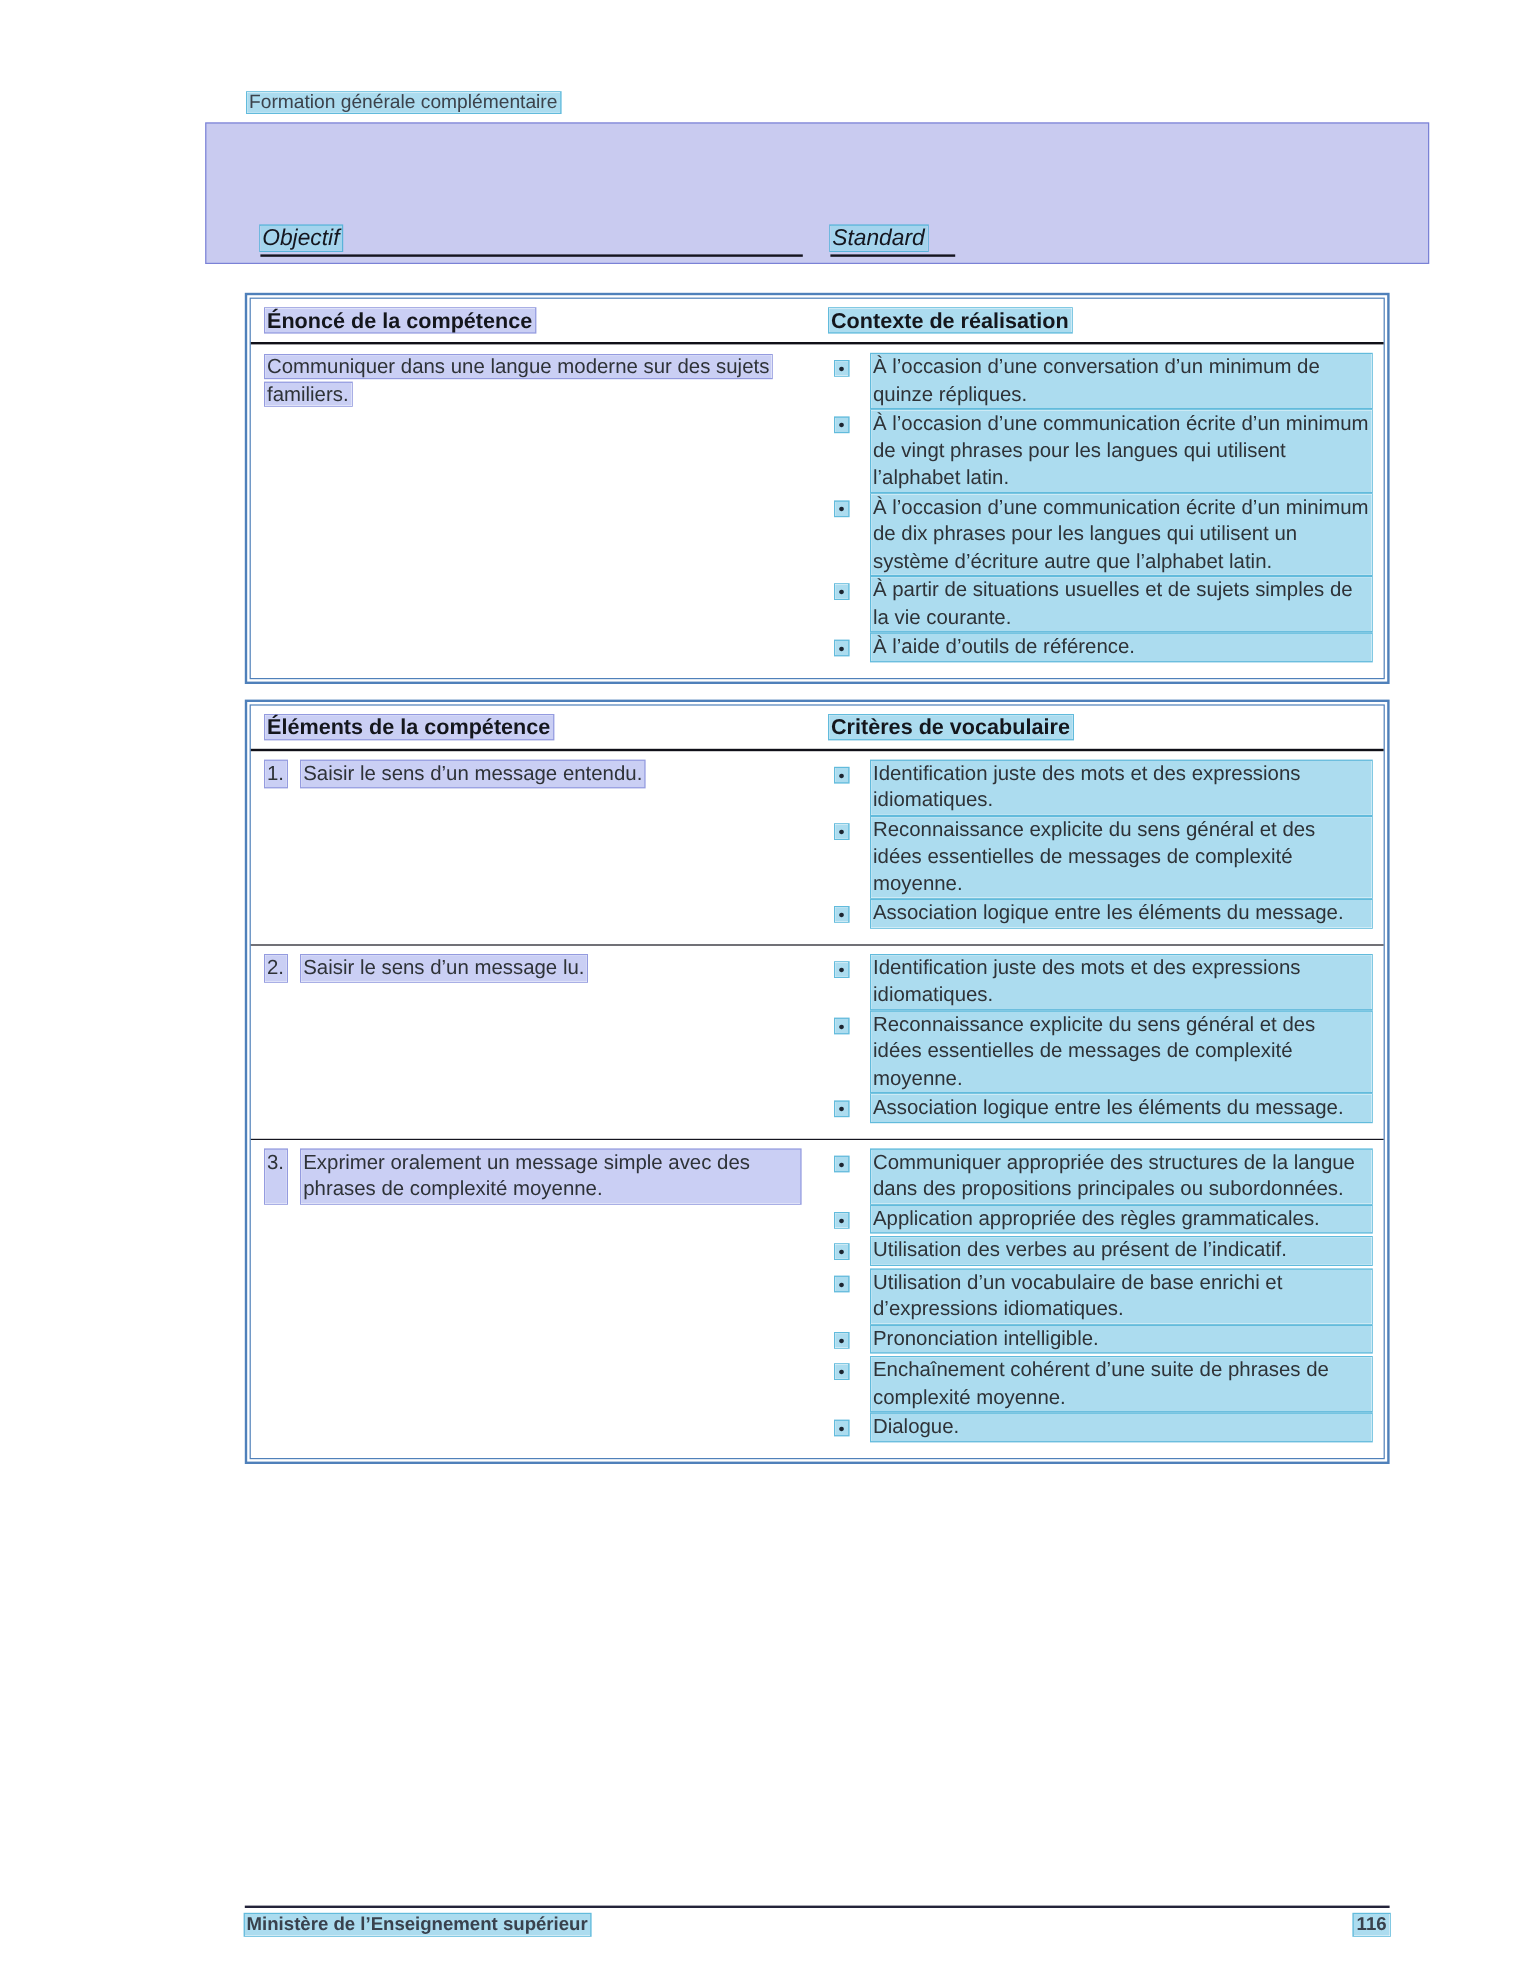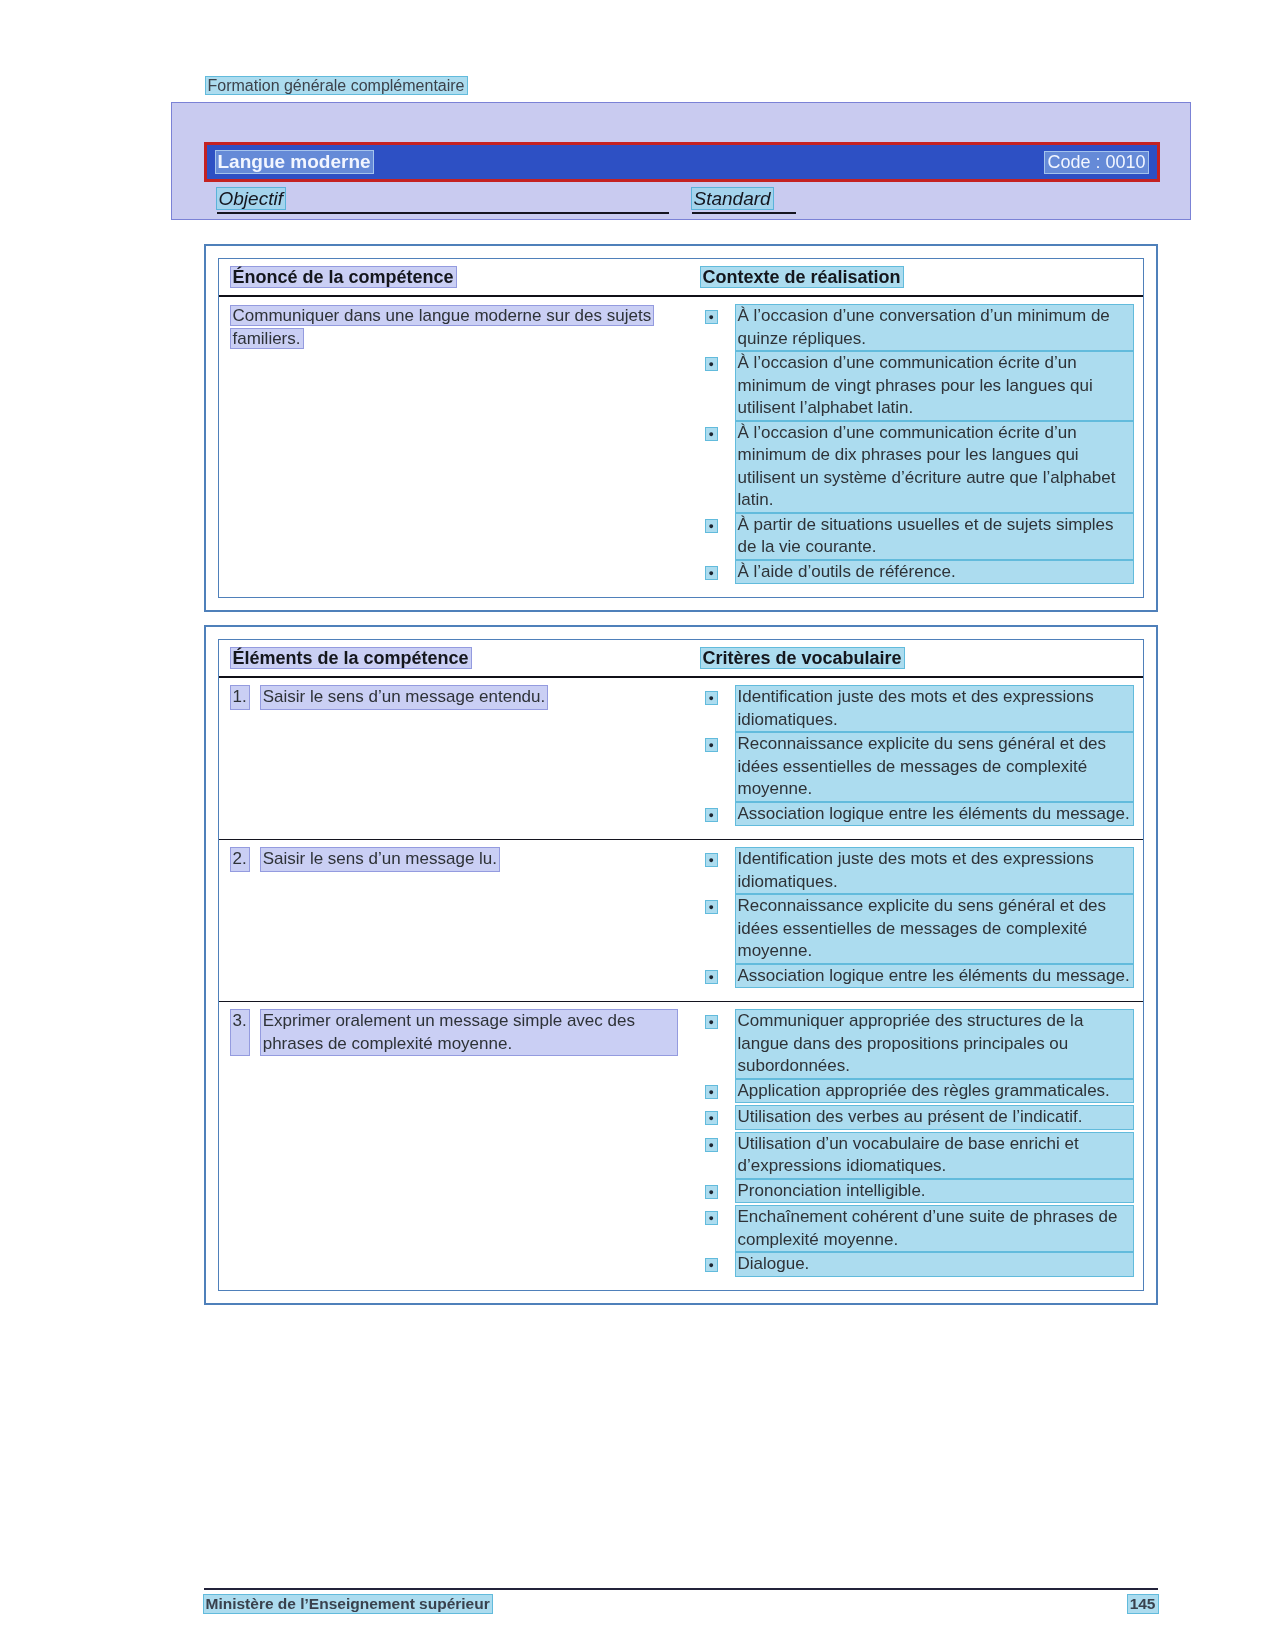--- a/index.html
+++ b/index.html
@@ -33,21 +33,21 @@
   }
   .bar-title { font-size:19px; font-weight:bold; }
   .bar-code  { font-size:18px; }
   .heading { position:absolute; bottom:5px; border-bottom:2px solid #14141f; padding-bottom:2px; }
   .obj { left:45px;  width:452px; }
   .std { left:520px; width:104px; }
   .h-txt { font-size:19px; font-weight:normal; font-style:italic; color:#15161f; }
 
   
   .tables-wrap { position:absolute; left:128px; top:230px; width:954px; }
-  .tbl  { border:2px solid #4f80ba; padding:12px; background:#ffffff; }
+  .tbl  { border:2px solid #4f80ba; padding:2px; background:#ffffff; }
   .tbl2 { margin-top:13px; }
   .tbl-inner { border:1px solid #4f80ba; }
   .thead { display:grid; grid-template-columns:470px 1fr; padding:8px 8px 7px 12px; }
   .th-txt { font-size:18px; font-weight:bold; color:#14161c; }
   .hline { border-top:2px solid #101018; }
   .tbody, .trow {
     display:grid; grid-template-columns:470px 1fr;
     padding:8px 8px 10px 12px; font-size:17px; line-height:22.5px;
   }
   .sep { border-top:1px solid #14141f; }
@@ -70,24 +70,20 @@
 </head>
 <body>
 
 <div class="page">
 
   <div class="top-header">
     <span class="hl hl-c">Formation générale complémentaire</span>
   </div>
 
   <div class="panel">
-    <div class="bar">
-      <span class="hl hl-bar bar-title">Langue moderne</span>
-      <span class="hl hl-bar bar-code">Code : 0010</span>
-    </div>
     <div class="heading obj">
       <span class="hl hl-c h-txt">Objectif</span>
     </div>
     <div class="heading std">
       <span class="hl hl-c h-txt">Standard</span>
     </div>
   </div>
 
   <div class="tables-wrap">
 
@@ -230,17 +226,17 @@
         </div>
 
       </div>
     </div>
   </div>
 
   <div class="footer">
     <div class="footer-line"></div>
     <div class="footer-row">
       <span class="hl hl-c">Ministère de l’Enseignement supérieur</span>
-      <span class="hl hl-c">145</span>
+      <span class="hl hl-c">116</span>
     </div>
   </div>
 
 </div>
 
 </body></html>

